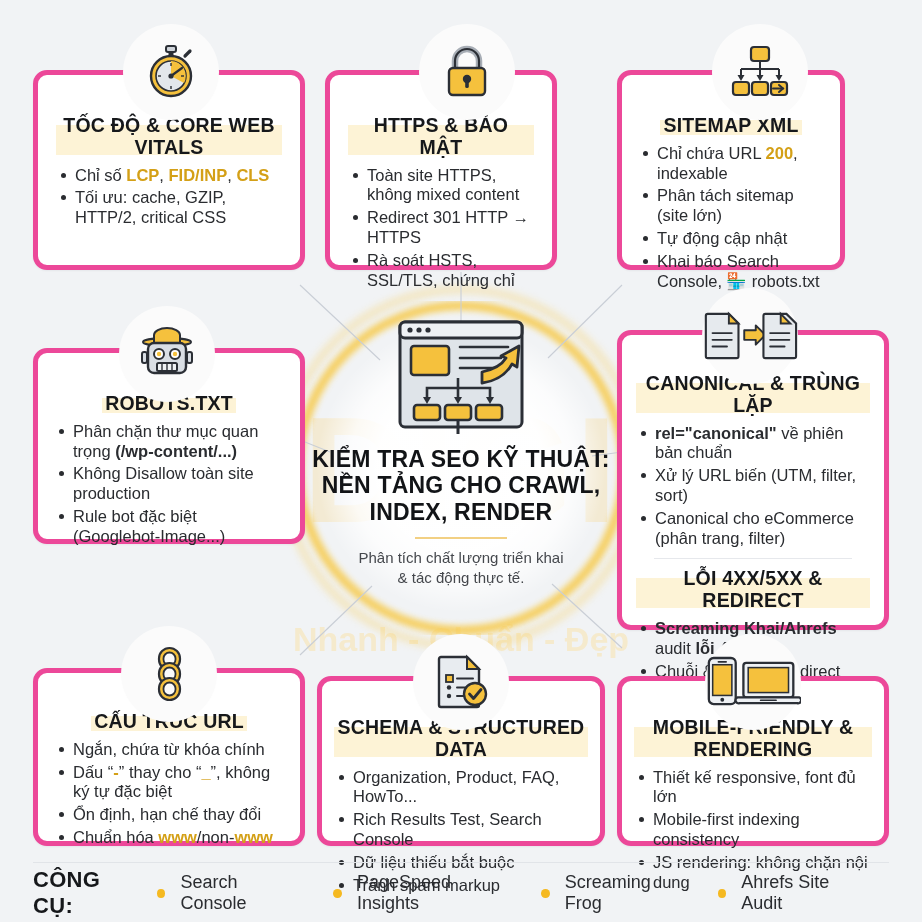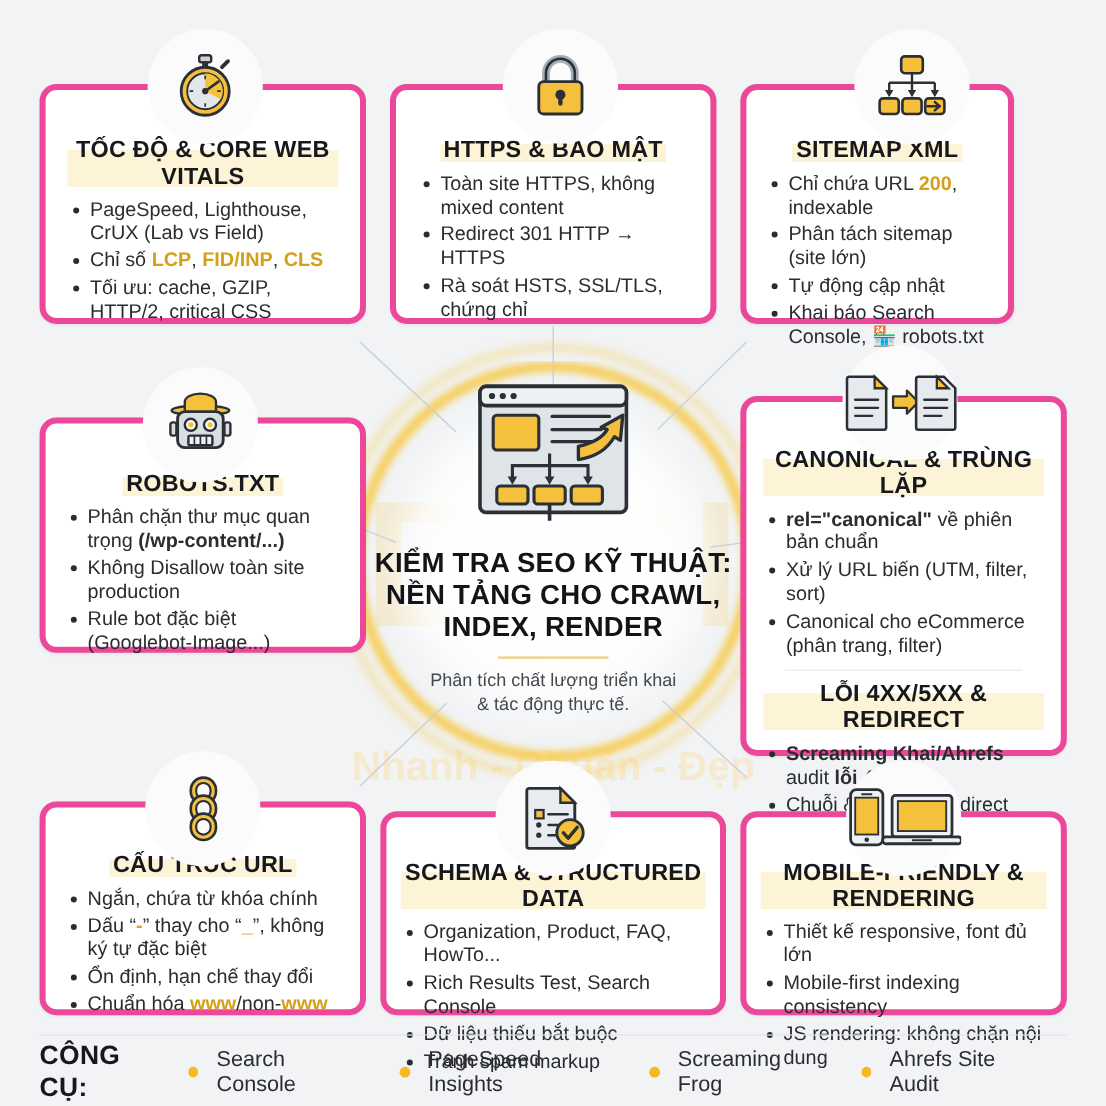--- a/index.html
+++ b/index.html
@@ -84,21 +84,21 @@
   .gold{color:#d4a017;font-weight:bold;}
   .bold{font-weight:bold;}
   .divider{height:1px;background:#e6e8ec;margin:10px 18px 9px 18px;}
 
   
   .hub{
     position:absolute;left:301px;top:316px;width:320px;height:330px;z-index:6;
     display:flex;flex-direction:column;align-items:center;text-align:center;
   }
   .hub-title{
-    margin-top:20px;font-size:23px;font-weight:bold;line-height:1.15;color:#121417;letter-spacing:.2px;
+    margin-top:10px;font-size:23px;font-weight:bold;line-height:1.15;color:#121417;letter-spacing:.2px;
   }
   .hub-rule{width:92px;height:2px;background:#e7a91e;opacity:.55;margin:12px 0 9px 0;}
   .hub-sub{font-size:15px;line-height:1.3;color:#45484d;}
 
   
   .foot-sep{position:absolute;left:33px;top:862px;width:856px;height:1px;background:#e1e4e8;z-index:4;}
   .footer{
     position:absolute;left:33px;top:872px;width:856px;height:42px;z-index:5;
     display:flex;align-items:center;gap:10px;
   }
@@ -148,36 +148,35 @@
         <line x1="17" y1="34" x2="20" y2="34"></line>
           <line x1="40" y1="34" x2="43" y2="34"></line>
       </g>
     </svg>
   </div>
   <div class="card" style="left:33px;top:70px;width:272px;height:200px;padding:40px 18px 10px 18px;">
     <div class="title-row">
       <span class="card-title">TỐC ĐỘ &amp; CORE WEB VITALS</span>
     </div>
     <ul class="bul">
-      <li><span><span>PageSpeed, Lighthouse, CrUX (Lab vs Field)</span></span></li>
       <li><span><span>Chỉ số </span><span class="gold">LCP</span><span>, </span><span class="gold">FID/INP</span><span>, </span><span class="gold">CLS</span></span></li>
       <li><span><span>Tối ưu: cache, GZIP, HTTP/2, critical CSS</span></span></li>
     </ul>
   </div>
 
   <div class="icon-bubble" style="left:419px;top:24px;">
     <svg width="50" height="58" viewBox="0 0 50 58">
       <path d="M13 26 V18 a12 12 0 0 1 24 0 v8" fill="none" stroke="#a8aeb6" stroke-width="6.5" stroke-linecap="round"></path>
       <path d="M13 26 V18 a12 12 0 0 1 24 0 v8" fill="none" stroke="#2b2f36" stroke-width="2.2"></path>
       <rect x="7" y="25" width="36" height="27" rx="4" fill="#f5c13d" stroke="#2b2f36" stroke-width="2.4"></rect>
       <circle cx="25" cy="36" r="4.2" fill="#2b2f36"></circle>
       <rect x="23.2" y="37" width="3.6" height="8" rx="1.6" fill="#2b2f36"></rect>
     </svg>
   </div>
-  <div class="card" style="left:325px;top:70px;width:272px;height:200px;padding:40px 18px 10px 18px;">
+  <div class="card" style="left:325px;top:70px;width:232px;height:200px;padding:40px 18px 10px 18px;">
     <div class="title-row">
       <span class="card-title">HTTPS &amp; BẢO MẬT</span>
     </div>
     <ul class="bul">
       <li><span><span>Toàn site HTTPS, không mixed content</span></span></li>
       <li><span><span>Redirect 301 HTTP → HTTPS</span></span></li>
       <li><span><span>Rà soát HSTS, SSL/TLS, chứng chỉ</span></span></li>
     </ul>
   </div>
 

